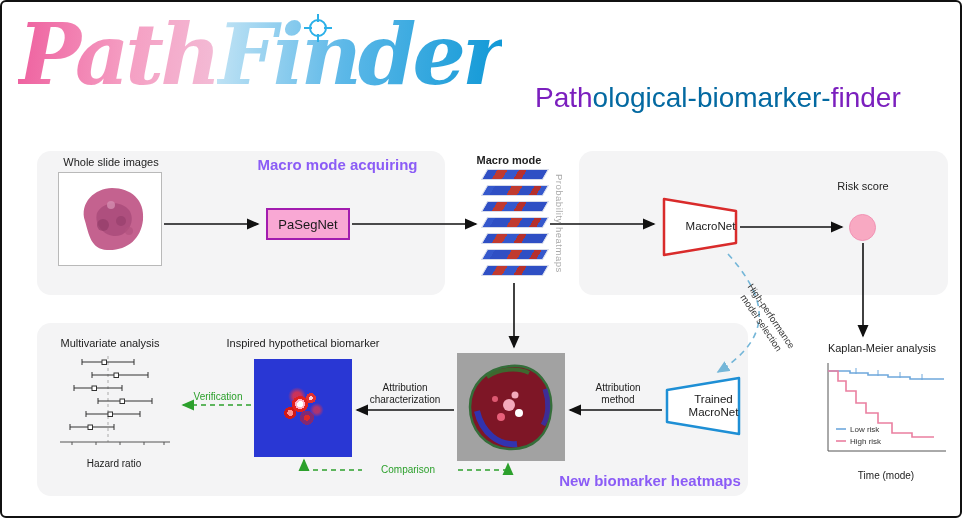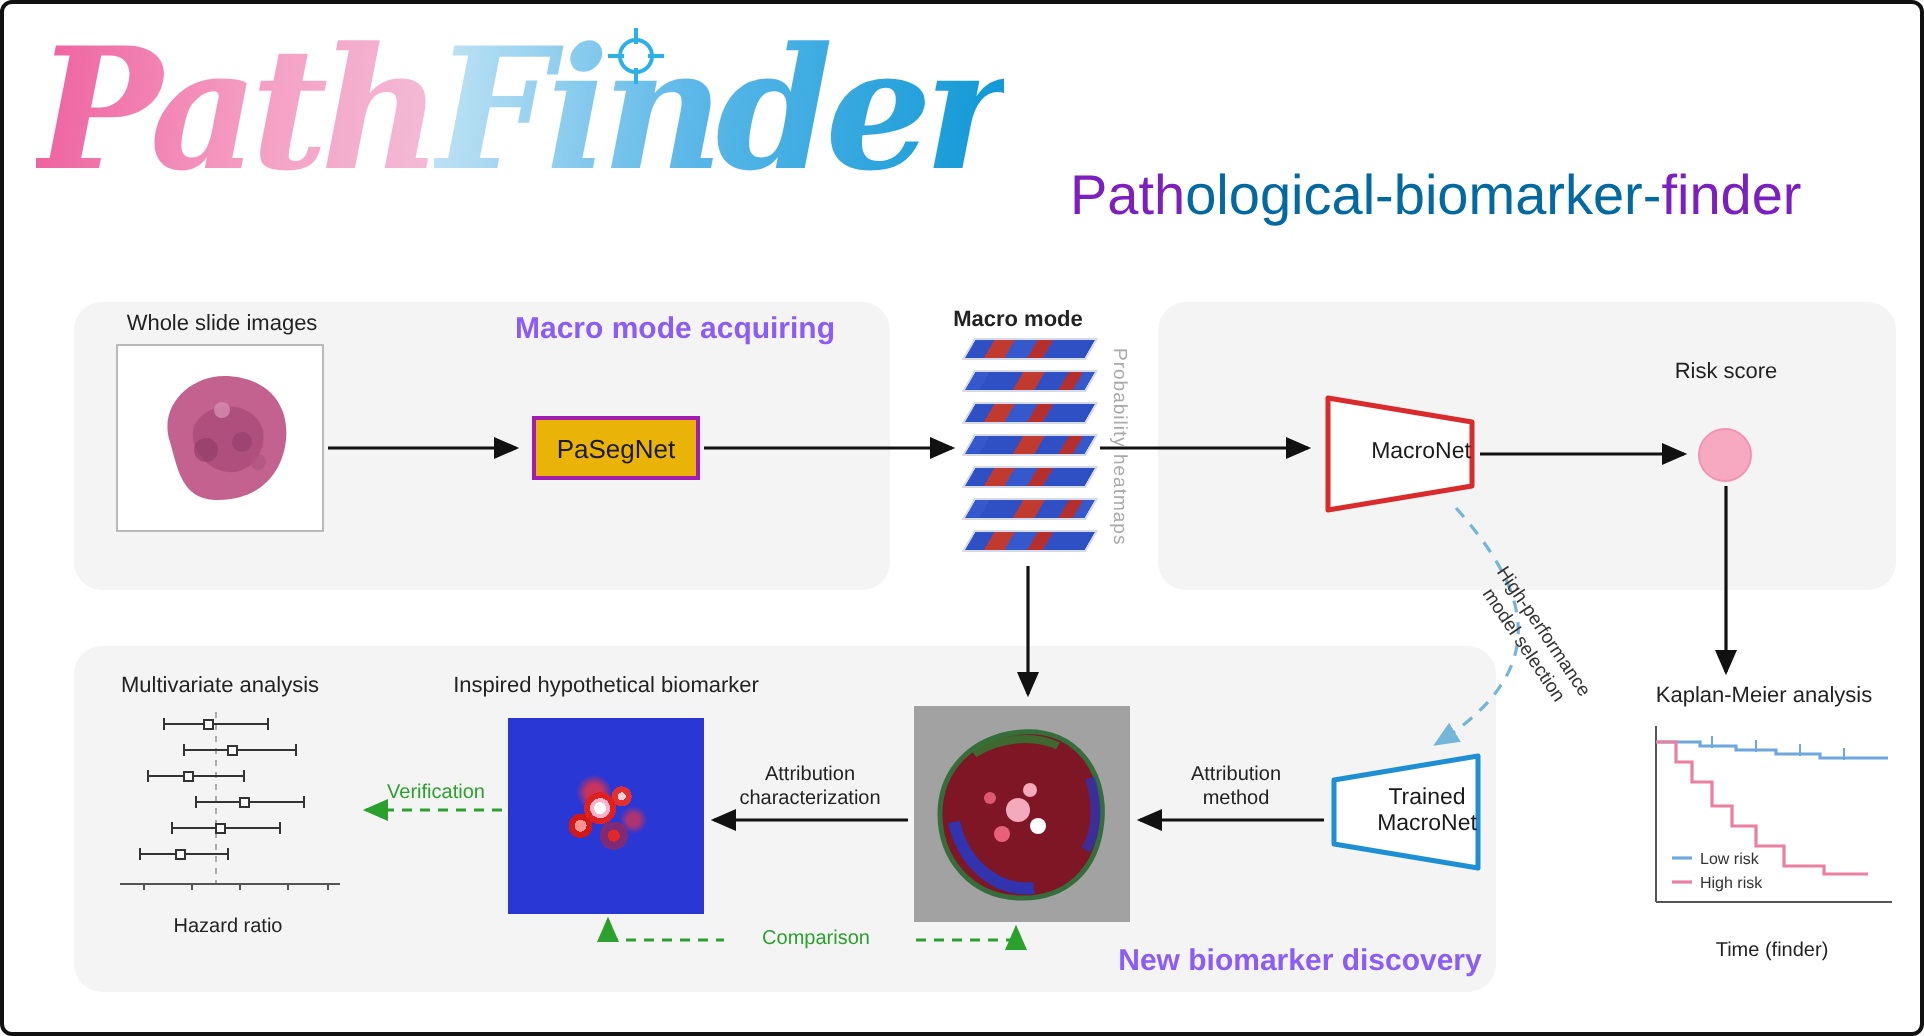--- a/index.html
+++ b/index.html
@@ -30,21 +30,21 @@
   .green-lbl{color:#2ca02c;}
   
   .wsi-img{position:absolute;left:56px;top:170px;width:104px;height:94px;background:#fff;border:1px solid #b9b9b9;box-sizing:border-box;}
   .stack{position:absolute;left:482px;top:167px;width:66px;height:112px;}
   .slice{position:absolute;left:0;width:62px;height:11px;transform:skewX(-30deg);
     border:1px solid #d5daea;box-sizing:border-box;}
   .slice:nth-child(odd){background:linear-gradient(90deg,#2f4fc4 0 16%,#c03a30 16% 33%,#3558cc 33% 52%,#b5302c 52% 65%,#2f4fc4 65% 100%);}
   .slice:nth-child(even){background:linear-gradient(90deg,#3558cc 0 12%,#2f4fc4 12% 40%,#c03a30 40% 58%,#2f4fc4 58% 78%,#b5302c 78% 90%,#3558cc 90% 100%);}
   .side-label{position:absolute;left:552px;top:172px;height:118px;writing-mode:vertical-rl;
     font-size:9.5px;color:#a9a9a9;letter-spacing:.5px;}
-  .pasegnet{position:absolute;left:264px;top:206px;width:84px;height:32px;background:#eab308;
+  .pasegnet{position:absolute;left:264px;top:206px;width:84px;height:32px;background:#f9a8d4;
     border:2.5px solid #a21caf;box-sizing:border-box;display:flex;align-items:center;justify-content:center;font-size:13px;}
   .trap{position:absolute;width:97px;height:60px;}
   .trap-label{position:absolute;inset:0;display:flex;flex-direction:column;align-items:center;justify-content:center;
     font-size:11.5px;line-height:1.15;text-align:center;}
   .risk-circle{position:absolute;left:847px;top:212px;width:27px;height:27px;border-radius:50%;
     background:#f8a9c2;border:1px solid #f193b4;box-sizing:border-box;}
   .bio-img{position:absolute;left:252px;top:357px;width:98px;height:98px;background-color:#2937d4;
     background-image:
       radial-gradient(circle at 47% 46%, #ffffff 0 3px, #ffb3c8 3px 5px, #e02020 5px 8px, rgba(224,32,32,0) 8px),
       radial-gradient(circle at 37% 55%, #ff9090 0 3px, #d01818 3px 6px, rgba(208,24,24,0) 6px),
@@ -159,23 +159,23 @@
   <svg style="position:absolute;left:812px;top:355px;" width="140" height="110" viewBox="0 0 140 110">
     <path d="M14 6 V94 M14 94 H132" stroke="#555" stroke-width="1" fill="none"></path>
     <path d="M14 14 H36 V16 H54 V18 H74 V20 H96 V22 H130" stroke="#6fa8dc" stroke-width="1.6" fill="none"></path>
     <path d="M42 11 V17 M64 13 V19 M86 15 V21 M108 17 V23" stroke="#6fa8dc" stroke-width="1"></path>
     <path d="M14 14 H24 V24 H32 V34 H42 V46 H52 V56 H64 V66 H78 V76 H98 V80 H120" stroke="#ea7fa0" stroke-width="1.6" fill="none"></path>
     <path d="M22 72 H32" stroke="#6fa8dc" stroke-width="1.6"></path>
     <text x="36" y="75" font-size="8" fill="#333">Low risk</text>
     <path d="M22 84 H32" stroke="#ea7fa0" stroke-width="1.6"></path>
     <text x="36" y="87" font-size="8" fill="#333">High risk</text>
   </svg>
-  <div class="km-xlabel">Time (finder)</div>
-
-  <div class="panel-title" style="left:548px;top:470px;width:200px;">New biomarker discovery</div>
+  <div class="km-xlabel">Time (mode)</div>
+
+  <div class="panel-title" style="left:548px;top:470px;width:200px;">New biomarker heatmaps</div>
 
   <div class="lbl" style="left:46px;top:335px;width:124px;">Multivariate analysis</div>
   <svg style="position:absolute;left:50px;top:350px;" width="124" height="102" viewBox="0 0 124 102">
     <path d="M56 4 V90" stroke="#aaa" stroke-width="1" stroke-dasharray="3 3"></path>
     <path d="M8 90 H118" stroke="#555" stroke-width="1"></path>
     <path d="M20 90 V93 M44 90 V93 M68 90 V93 M92 90 V93 M112 90 V93" stroke="#555" stroke-width="1"></path>
     <g stroke="#333" stroke-width="1">
       <path d="M30 10 H82 M30 7 V13 M82 7 V13"></path>
         <rect x="50" y="8" width="4.5" height="4.5" fill="#fff"></rect>
       <path d="M40 23 H96 M40 20 V26 M96 20 V26"></path>

